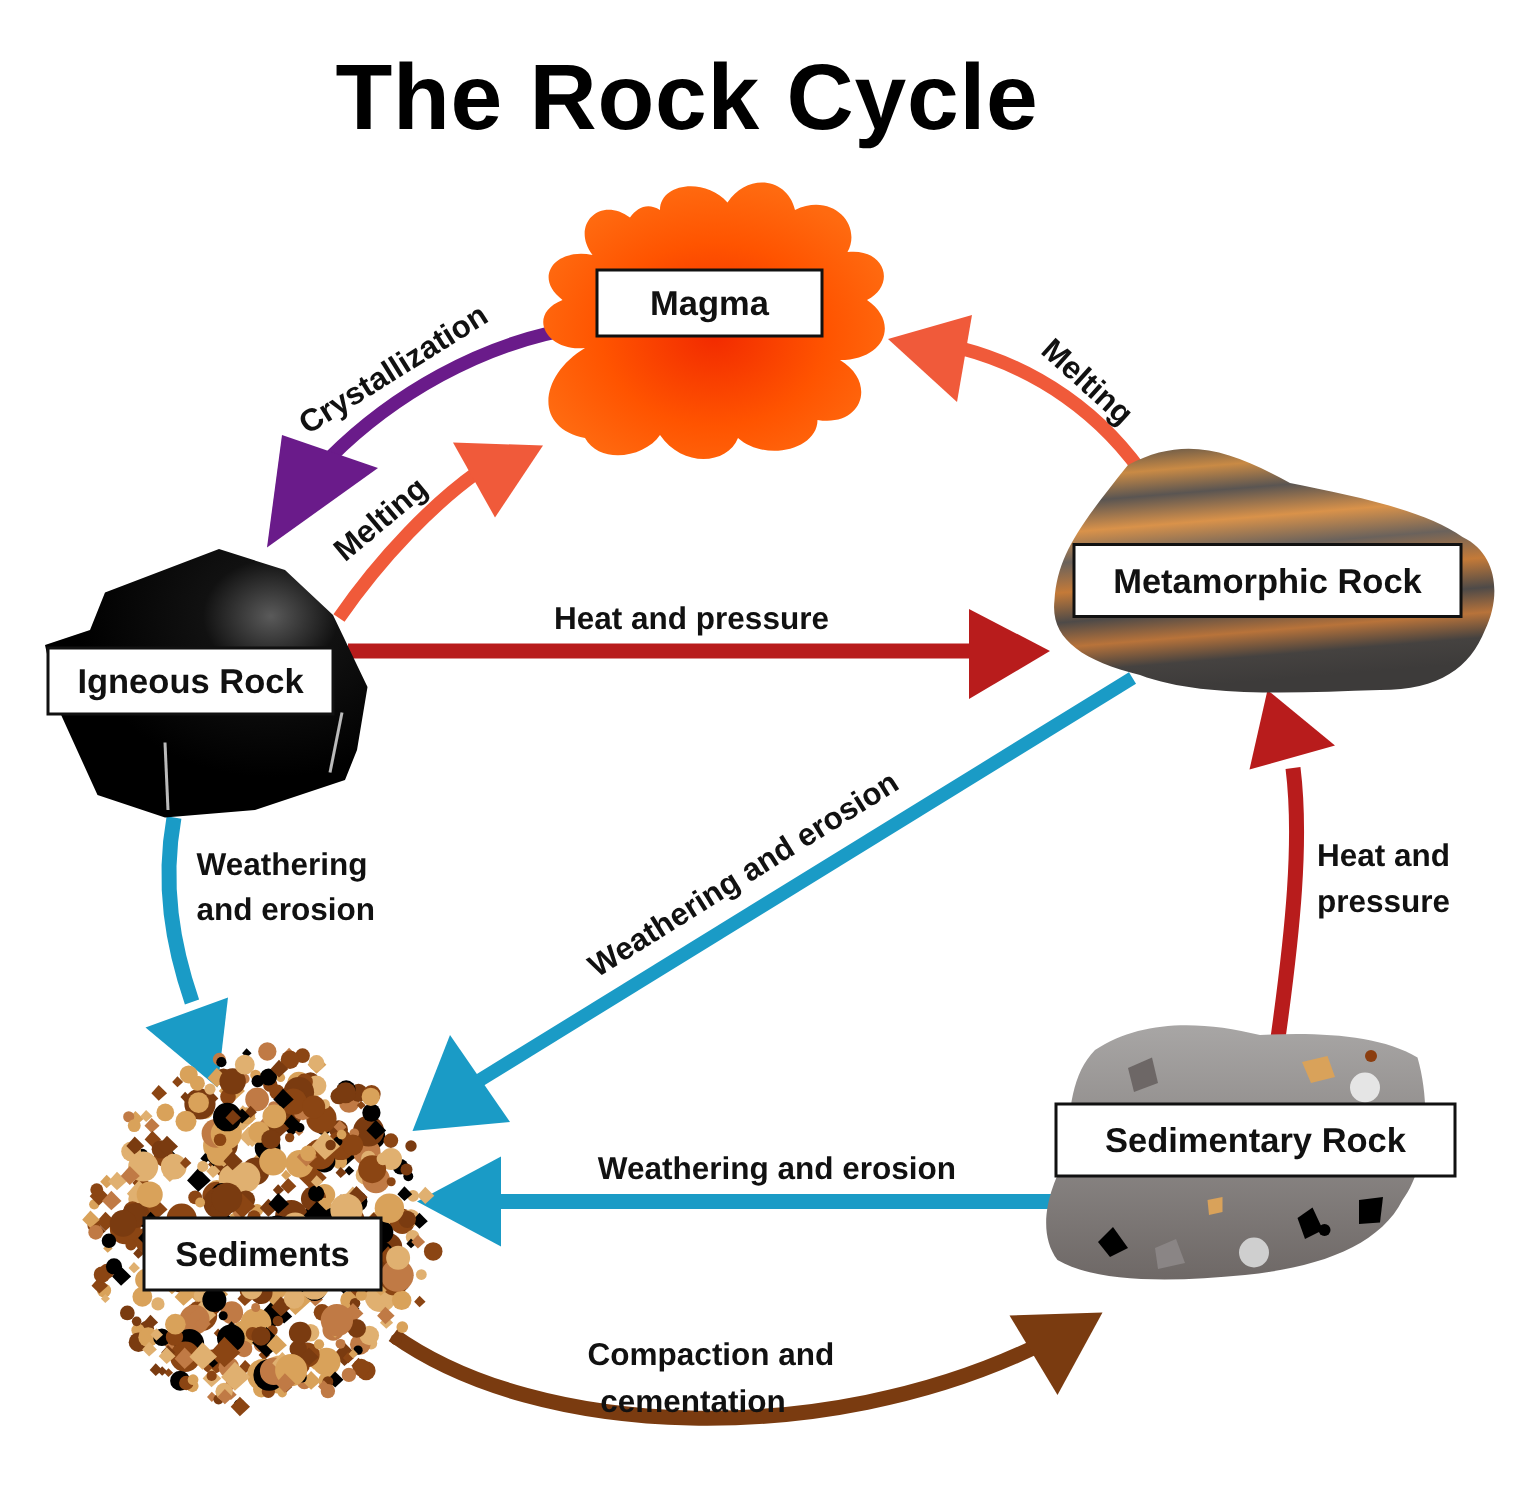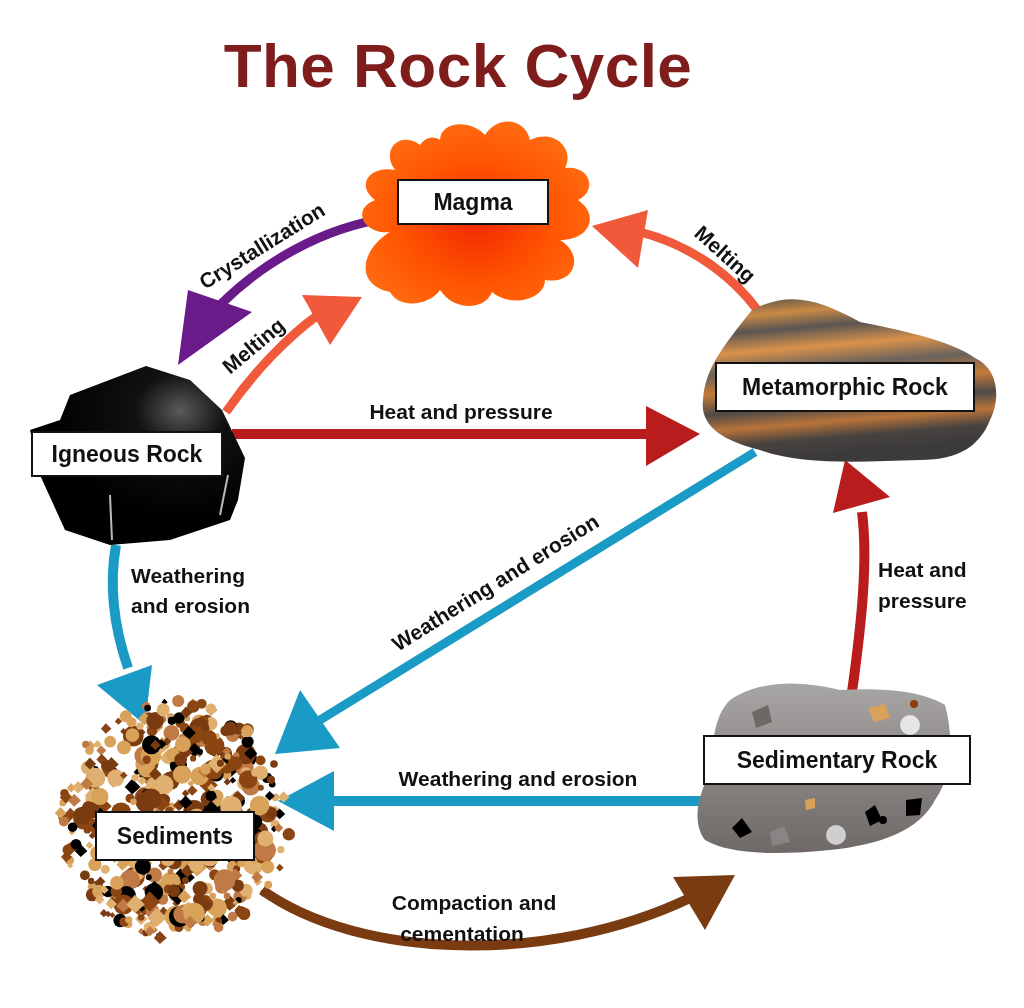--- a/index.html
+++ b/index.html
@@ -1,21 +1,21 @@
 <!DOCTYPE html>
 <html><head>
 <meta charset="utf-8">
 <style>
   html, body { margin: 0; padding: 0; background: #ffffff; }
   body { width: 1024px; height: 1008px; overflow: hidden; position: relative;
          font-family: "Liberation Sans", sans-serif; }
   #diagram { position: absolute; left: 0; top: 0; width: 1024px; height: 1008px; }
   .title { position: absolute; left: 0; width: 916px; top: 30px; text-align: center;
            font-family: "Liberation Sans", sans-serif; font-weight: bold; font-size: 62px;
-           color: #7f1d1d; letter-spacing: 0.5px; }
+           color: #000000; letter-spacing: 0.5px; }
   .lbl { font-family: "Liberation Sans", sans-serif; font-weight: bold; font-size: 21px; fill: #111; }
   .node-text { font-family: "Liberation Sans", sans-serif; font-weight: bold; font-size: 23px; fill: #111; }
 </style>
 </head>
 <body>
 
 <div class="title">The Rock Cycle</div>
 
 <svg id="diagram" viewBox="0 0 1024 1008" xmlns="http://www.w3.org/2000/svg">
   <defs>

